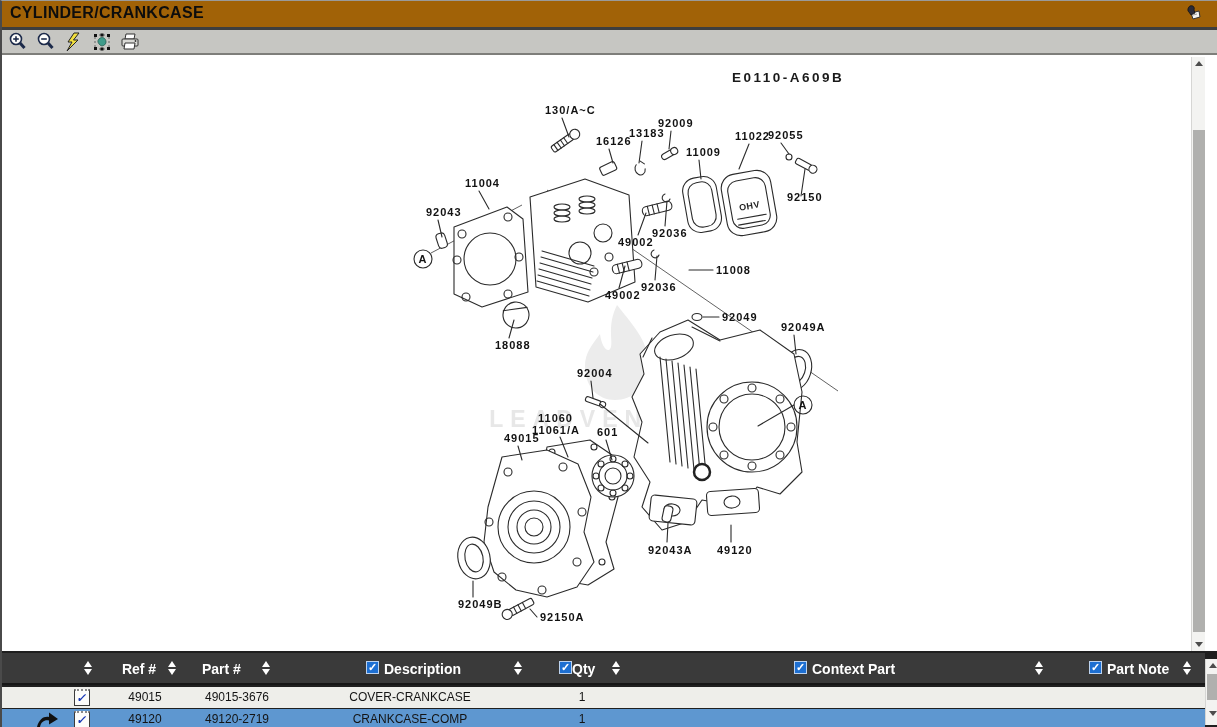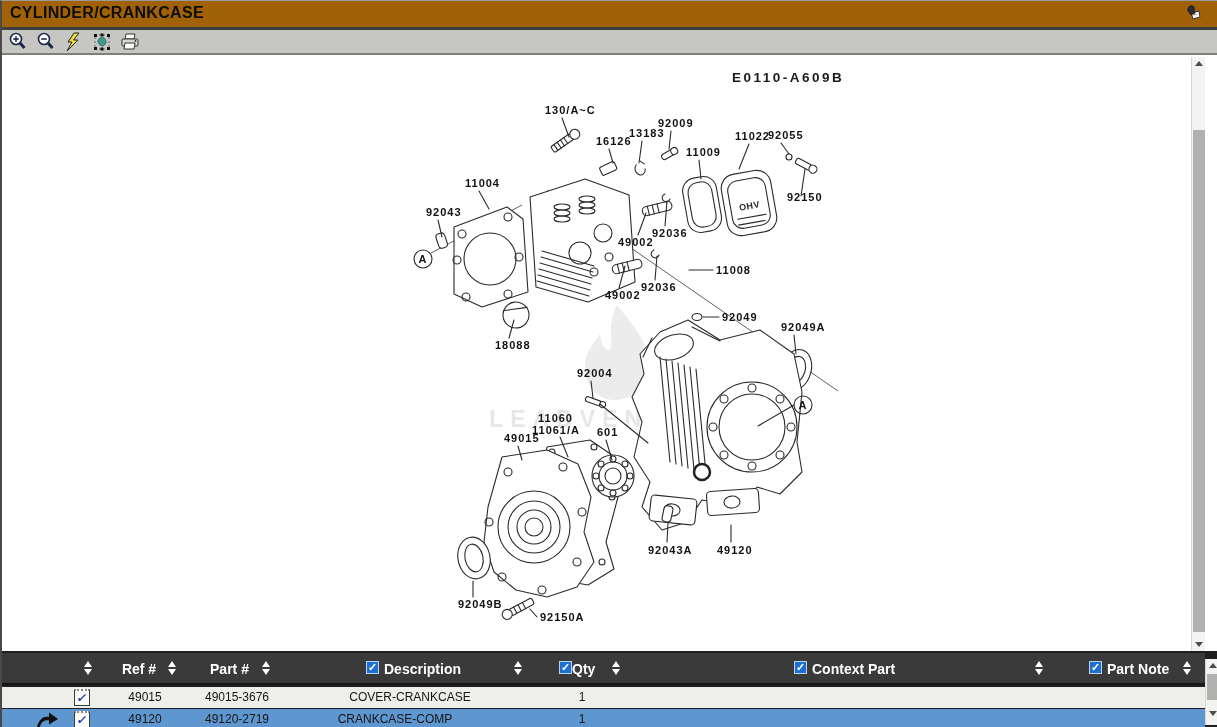--- a/index.html
+++ b/index.html
@@ -354,21 +354,21 @@
     <div class="thead">
       <span class="sort" style="left:82px">
           <span class="u"></span>
           <span class="d"></span>
         </span>
       <span class="hlabel" style="left:112px;width:50px;text-align:center">Ref #</span>
       <span class="sort" style="left:166px">
           <span class="u"></span>
           <span class="d"></span>
         </span>
-      <span class="hlabel" style="left:200px;width:55px;text-align:center">Part #</span>
+      <span class="hlabel" style="left:200px;width:55px;">Part #</span>
       <span class="sort" style="left:260px">
           <span class="u"></span>
           <span class="d"></span>
         </span>
       <span class="cb" style="left:364px"><span class="cbgl">✓</span></span>
       <span class="hlabel" style="left:382px">Description</span>
       <span class="sort" style="left:512px">
           <span class="u"></span>
           <span class="d"></span>
         </span>
@@ -399,21 +399,21 @@
           <span class="tcell" style="left: 298px; width: 220px;">COVER-CRANKCASE</span>
           <span class="tcell" style="left: 555px; width: 50px;">1</span>
         </div>
         <div class="trow" style="top: 58px; background: rgb(94, 151, 208);">
           <span class="rowarrow"><svg width="24" height="17" viewBox="0 0 24 17">
               <path d="M2,16 C4,8 9,5 14,6 L14,1.5 L23,8 L14,13.5 L14,9.5 C10,8.5 6,10.5 5,16 Z" fill="#111"></path>
             </svg></span>
           <span class="note-ic"><i>✓</i></span>
           <span class="tcell" style="left: 98px; width: 90px;">49120</span>
           <span class="tcell" style="left: 175px; width: 120px;">49120-2719</span>
-          <span class="tcell" style="left: 283px; width: 220px;">CRANKCASE-COMP</span>
+          <span class="tcell" style="left: 298px; width: 220px;">CRANKCASE-COMP</span>
           <span class="tcell" style="left: 555px; width: 50px;">1</span>
         </div>
       </div>
 
     <div class="sb" style="left:1203px;top:8px;height:66px;">
       <div class="sb-btn" style="top:0;">
           <div class="tri-u"></div>
         </div>
       <div class="sb-thumb" style="top:15px;height:26px;"></div>
       <div class="sb-btn" style="top:48px;">

